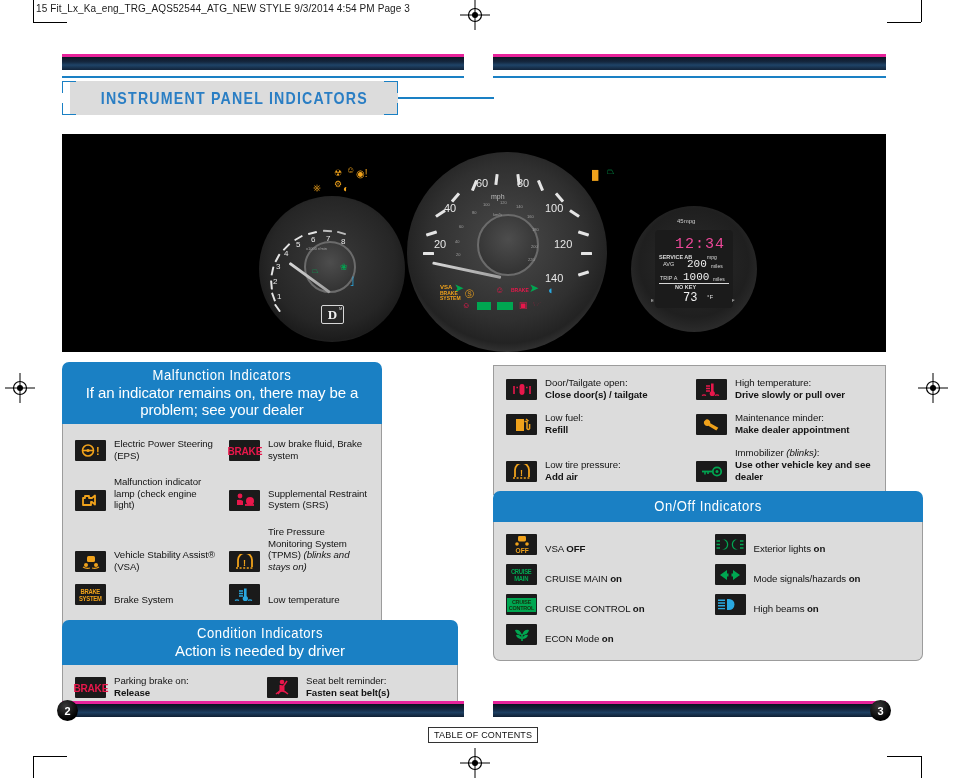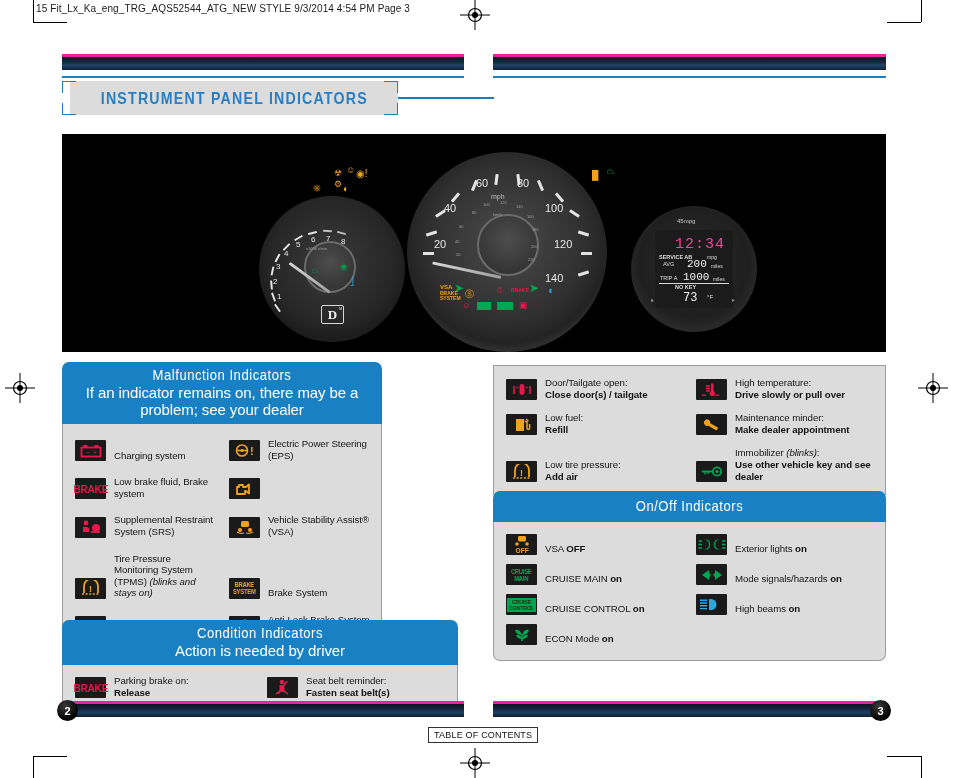--- a/index.html
+++ b/index.html
@@ -389,32 +389,20 @@
   </div>
 
   <div class="panel" style="left:62px;top:362px;width:320px;">
     <div class="panel-head">
       <span class="h">Malfunction Indicators</span>
       <span class="sub">If an indicator remains on, there may be a problem; see your dealer</span>
     </div>
     <div class="panel-body" style="padding:11px 10px 12px 12px;">
       <div class="grid2" style="column-gap:12px;row-gap:12px;">
 
-        <div class="row">
-          <div class="icon">
-            <svg width="22" height="14" viewBox="0 0 22 14">
-                <rect x="1.5" y="3.5" width="19" height="9" fill="none" stroke="#e8174b" stroke-width="1.8"></rect>
-                <rect x="3.5" y="1" width="4" height="2.5" fill="#e8174b"></rect>
-                <rect x="14.5" y="1" width="4" height="2.5" fill="#e8174b"></rect>
-                <text x="6" y="11" font-size="7" fill="#e8174b" font-family="Liberation Sans, sans-serif">−</text>
-                <text x="13" y="11" font-size="7" fill="#e8174b" font-family="Liberation Sans, sans-serif">+</text>
-              </svg>
-          </div>
-          <div class="lbl">Charging system</div>
-        </div>
 
         <div class="row">
           <div class="icon">
             <svg width="24" height="15" viewBox="0 0 24 15">
                 <circle cx="9" cy="7.5" r="5.5" fill="none" stroke="#f0a21b" stroke-width="1.6"></circle>
                 <path d="M3.8 7.5 H14.2" stroke="#f0a21b" stroke-width="1.6"></path>
                 <circle cx="9" cy="7.5" r="1.6" fill="#f0a21b"></circle>
                 <text x="17" y="12" font-size="11" fill="#f0a21b" font-family="Liberation Sans, sans-serif" font-weight="bold">!</text>
               </svg>
           </div>
@@ -427,20 +415,21 @@
           </div>
           <div class="lbl">Low brake fluid, Brake system</div>
         </div>
 
         <div class="row">
           <div class="icon">
             <svg width="24" height="16" viewBox="0 0 24 16">
                 <path d="M4 6 h2 V4 h4 v2 h3 l3-2.5 v9 l-3-2.5 h-1 v3 H4 z" fill="none" stroke="#f0a21b" stroke-width="1.8" stroke-linejoin="round"></path>
               </svg>
           </div>
+          <div class="lbl">Malfunction indicator lamp (check engine light)</div>
         </div>
 
 
         <div class="row">
           <div class="icon">
             <svg width="24" height="16" viewBox="0 0 24 16">
                 <circle cx="7" cy="4" r="2.4" fill="#e8174b"></circle>
                 <path d="M4 8 q3-1 6 1 v4 H4 z" fill="#e8174b"></path>
                 <circle cx="17" cy="9" r="4" fill="#e8174b"></circle>
                 <path d="M12 13 h9" stroke="#e8174b" stroke-width="1.8"></path>
@@ -628,21 +617,21 @@
         </div>
         <div class="lbl" style="padding-top:0;">
           <span>Immobilizer </span><i>(blinks)</i><span>:</span><br>
           <b>Use other vehicle key and see dealer</b>
         </div>
       </div>
 
     </div>
   </div>
 
-  <div class="panel" style="left:493px;top:491px;width:393px;">
+  <div class="panel" style="left:493px;top:491px;width:430px;">
     <div class="panel-head" style="padding:7px 0 8px;">
       <span class="h">On/Off Indicators</span>
     </div>
     <div class="panel-body" style="padding:12px 9px 15px 12px;">
       <div class="grid2" style="column-gap:10px;row-gap:9px;">
 
         <div class="row">
           <div class="icon">
             <svg width="22" height="19" viewBox="0 0 22 19">
                 <rect x="7" y="1" width="8" height="5.4" rx="1.4" fill="#f0a21b"></rect>

